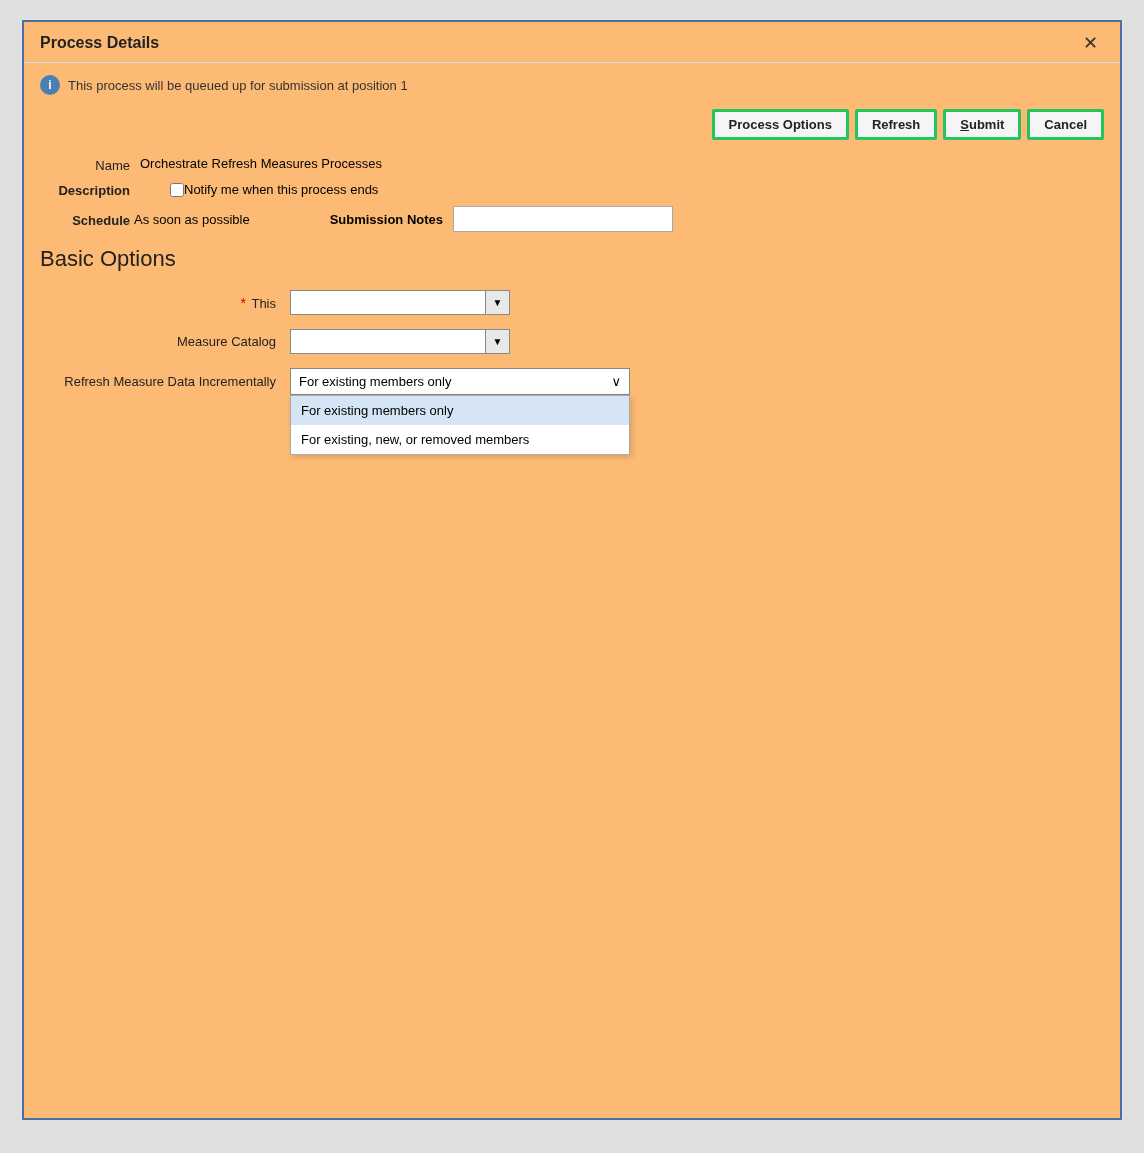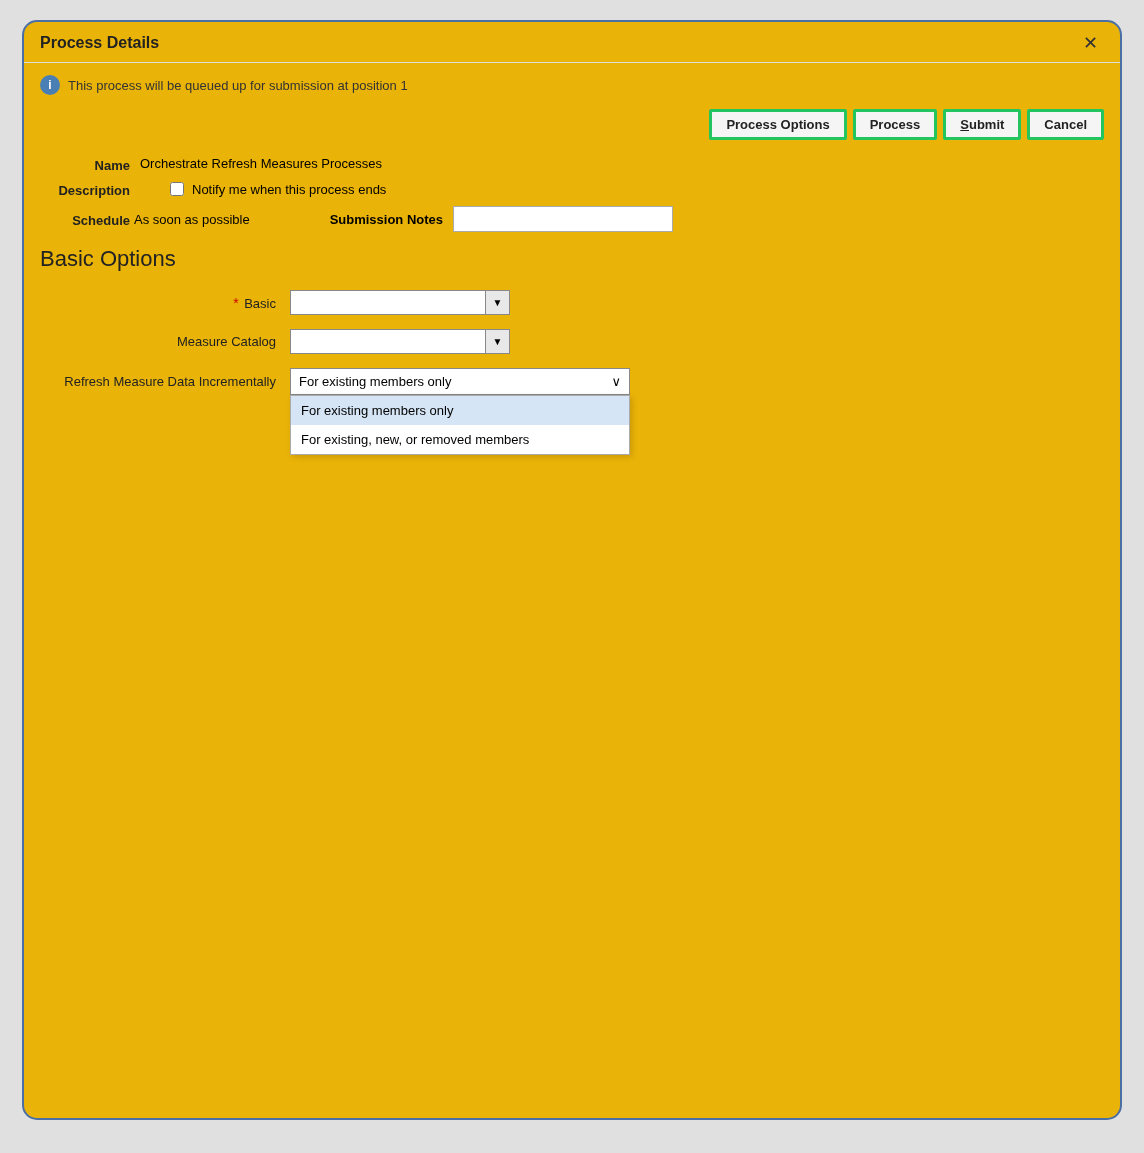--- a/index.html
+++ b/index.html
@@ -13,23 +13,23 @@
     body {
       background: #e0e0e0;
       display: flex;
       justify-content: center;
       align-items: flex-start;
       padding: 20px;
       min-height: 100vh;
     }
 
     .dialog {
-      background: #eab308;
+      background: #fdba74;
       border: 2px solid #4a6fa5;
-      border-radius: 15px;
+      border-radius: 1px;
       width: 1100px;
       min-height: 1100px;
       position: relative;
     }
 
     .dialog-header {
       display: flex;
       justify-content: space-between;
       align-items: center;
       padding: 10px 16px 8px 16px;
@@ -243,56 +243,56 @@
 
   <div class="dialog-body">
 
     <div class="info-bar">
       <div class="info-icon">i</div>
       <span>This process will be queued up for submission at position 1</span>
     </div>
 
     <div class="toolbar">
       <button class="toolbar-btn">Process Options</button>
-      <button class="toolbar-btn">Process</button>
+      <button class="toolbar-btn">Refresh</button>
       <button class="toolbar-btn underline-s"><u>S</u>ubmit</button>
       <button class="toolbar-btn">Cancel</button>
     </div>
 
     <div>
 
       <div style="display:flex; align-items:flex-start; margin-bottom:8px;">
-        <span class="detail-label" style="min-width:90px; font-weight:bold;">Name</span>
+        <span class="detail-label" style="min-width:90px; font-weight:normal;">Name</span>
         <span style="margin-left:10px;text-align:right;">Orchestrate Refresh Measures Processes</span>
       </div>
 
       <div style="display:flex; align-items:center; margin-bottom:8px;">
         <span class="detail-label" style="min-width:90px; font-weight:bold;">Description</span>
-        <div style="display:flex; align-items:flex-start; gap:8px; margin-left:40px;">
+        <div style="display:flex; align-items:flex-end; gap:0; margin-left:40px;">
           <input type="checkbox" class="notify-checkbox" style="">
           <span>Notify me when this process ends</span>
         </div>
       </div>
 
       <div style="display:flex; align-items:center; margin-bottom:10px;">
         <span class="detail-label" style="min-width:90px; font-weight:bold;">Schedule</span>
         <span style="margin-left:4px;">As soon as possible</span>
         <span style="font-weight:bold; margin-left:80px;">Submission Notes</span>
         <input type="text" class="submission-notes-input" style="margin-left: 10px;">
       </div>
     </div>
 
     <div>
       <div class="section-title">Basic Options</div>
 
       <div class="params-grid">
 
         <div class="param-label">
           <span class="required-star">*</span>
-          <span>Basic</span>
+          <span>This</span>
         </div>
         <div class="param-control">
           <div class="combo-wrapper">
             <input type="text" class="combo-input" style="">
             <button class="combo-btn">▼</button>
           </div>
         </div>
 
         <div class="param-label">Measure Catalog</div>
         <div class="param-control">

